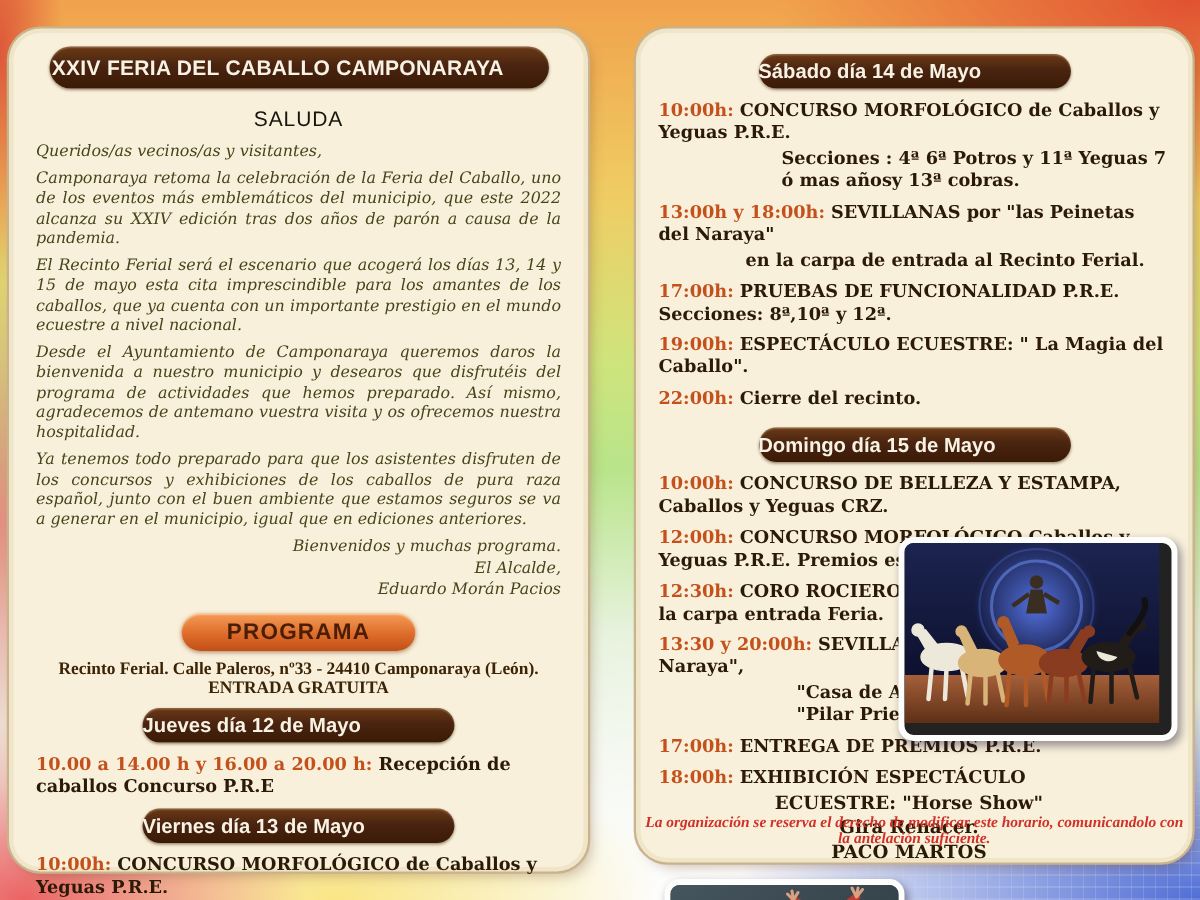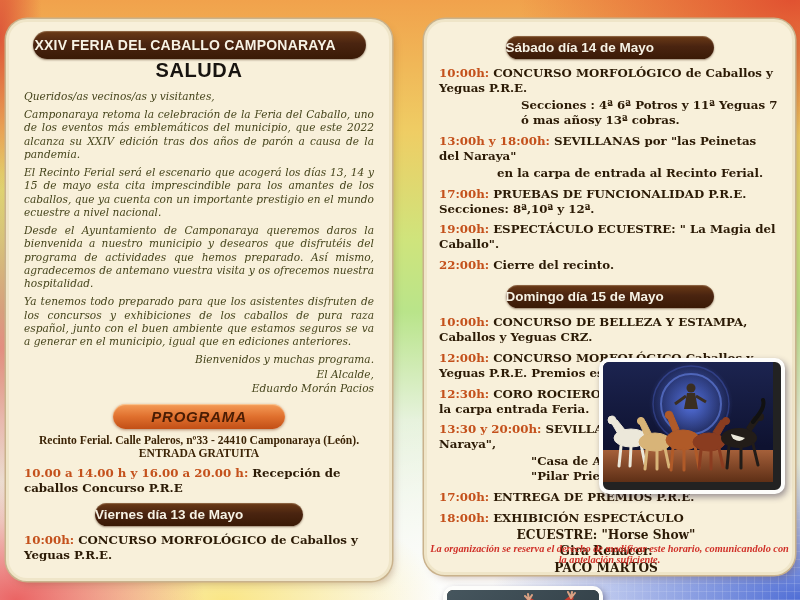--- a/index.html
+++ b/index.html
@@ -33,35 +33,34 @@
   .panel.right { left:427px; top:22px; width:365px; height:550px; padding:7px 12px; }
 
   .pill-dark {
     background:linear-gradient(180deg,#6b3a16 0%, #4a2410 45%, #3a1a06 100%);
     color:#f7f2e4; border-radius:16px;
     font-weight:bold; box-shadow:0 1px 2px rgba(60,25,5,.5), inset 0 1px 1px rgba(255,240,210,.25);
   }
   .title-pill { width:94%; margin:2px auto 0; padding:6px 2px; font-size:14px; letter-spacing:.2px; }
   .day-pill   { width:208px; margin:7px auto 7px; padding:4px 0; font-size:13.5px; }
 
-  .saluda-h { text-align:center; font-weight:bold; font-size:20px; color:#181410; letter-spacing:.6px; }
+  .saluda-h { text-align:center; font-weight:normal; font-size:14px; color:#181410; margin-top:12px; letter-spacing:.6px; }
   .greet, .para, .signature {
     font-family:"DejaVu Serif", serif; font-style:italic;
     color:var(--saluda-text,#45441b); font-size:10.6px; line-height:1.25;
   }
   .greet { margin:8px 0 0; }
   .para  { margin:5px 0 0; text-align:justify; }
   .signature { margin-top:4px; text-align:right; line-height:1.35; }
 
   .programa-pill {
-    width:172px; margin:9px auto 4px; padding:4px 0; text-align:center; border-radius:15px;
+    width:156px; margin:9px auto 4px; padding:4px 0; text-align:center; border-radius:15px;
     background:linear-gradient(180deg,#f59c58 0%, #e0702e 50%, #c24f16 100%);
     color:#4a1d04; font-weight:bold; font-size:15px; letter-spacing:.8px;
     box-shadow:0 1px 3px rgba(120,40,0,.5), inset 0 1px 1px rgba(255,230,190,.6);
-    font-style:italic;
   }
   .venue { text-align:center; font-family:"Liberation Serif", serif; font-weight:bold;
     font-size:11.6px; color:#3c2406; margin:5px 0 4px; }
 
   .event { font-family:"DejaVu Serif", serif; font-weight:bold; font-size:11.8px;
     color:var(--text-dark,#2b1a05); margin:5.5px 0 0; line-height:1.28; }
   .event .time { color:var(--time-accent,#c4511c); margin-right:4px; }
   .cont { margin-top:2px; } .ml78 { margin-left:82px; } .ml60 { margin-left:58px; } .ml84 { margin-left:92px; }
 
   .ecuestre { font-family:"DejaVu Serif", serif; font-weight:bold; font-size:12.2px;
@@ -93,20 +92,21 @@
   <p class="para">Desde el Ayuntamiento de Camponaraya queremos daros la bienvenida a nuestro municipio y desearos que disfrutéis del programa de actividades que hemos preparado. Así mismo, agradecemos de antemano vuestra visita y os ofrecemos nuestra hospitalidad.</p>
   <p class="para">Ya tenemos todo preparado para que los asistentes disfruten de los concursos y exhibiciones de los caballos de pura raza español, junto con el buen ambiente que estamos seguros se va a generar en el municipio, igual que en ediciones anteriores.</p>
   <div class="signature">
     <div>Bienvenidos y muchas programa.</div>
     <div>El Alcalde,</div>
     <div>Eduardo Morán Pacios</div>
   </div>
   <div class="programa-pill">PROGRAMA</div>
   <div class="venue">Recinto Ferial. Calle Paleros, nº33 - 24410 Camponaraya (León). ENTRADA GRATUITA</div>
 
+  <div class="pill-dark day-pill">Jueves día 12 de Mayo</div>
   <div class="event">
     <span class="time">10.00 a 14.00 h y 16.00 a 20.00 h:</span><span>Recepción de caballos Concurso P.R.E</span>
   </div>
 
   <div class="pill-dark day-pill">Viernes día 13 de Mayo</div>
   <div class="event">
     <span class="time">10:00h:</span><span>CONCURSO MORFOLÓGICO de Caballos y Yeguas P.R.E.</span>
   </div>
 
 </div>

